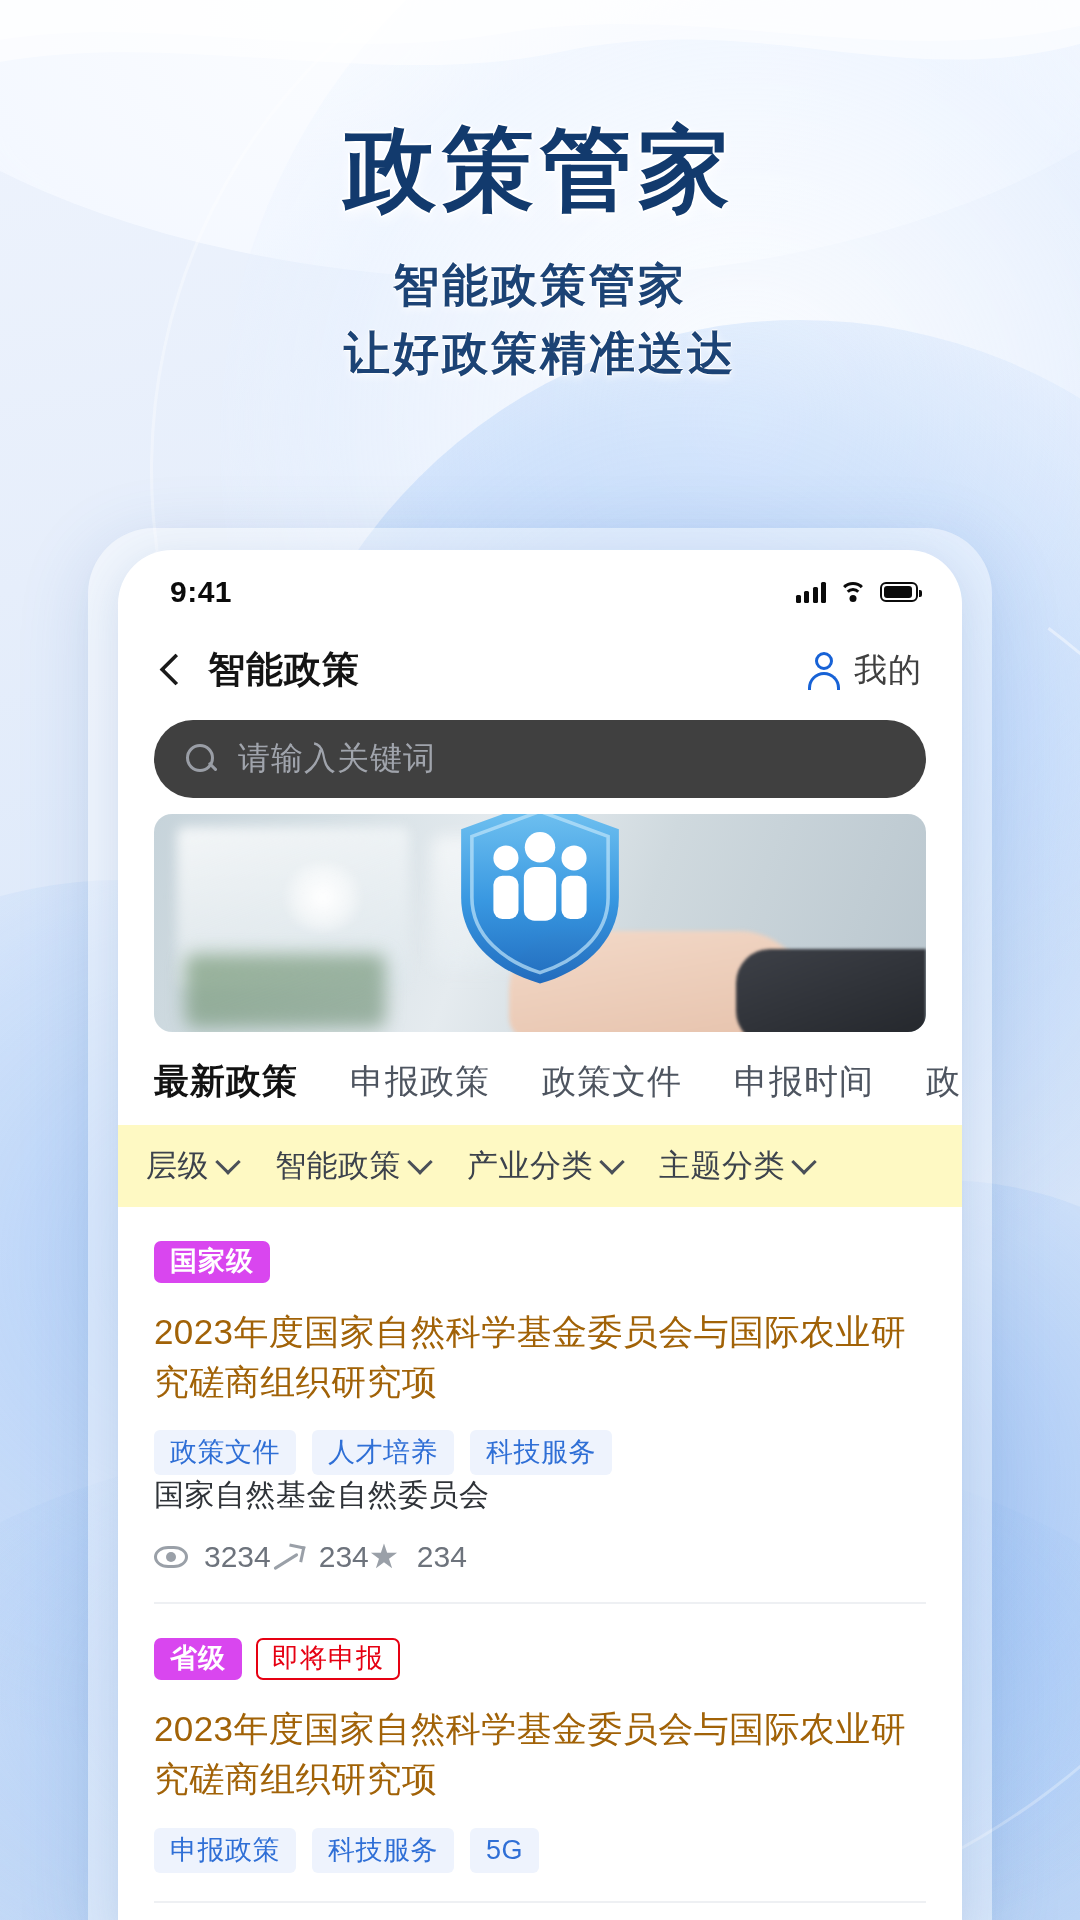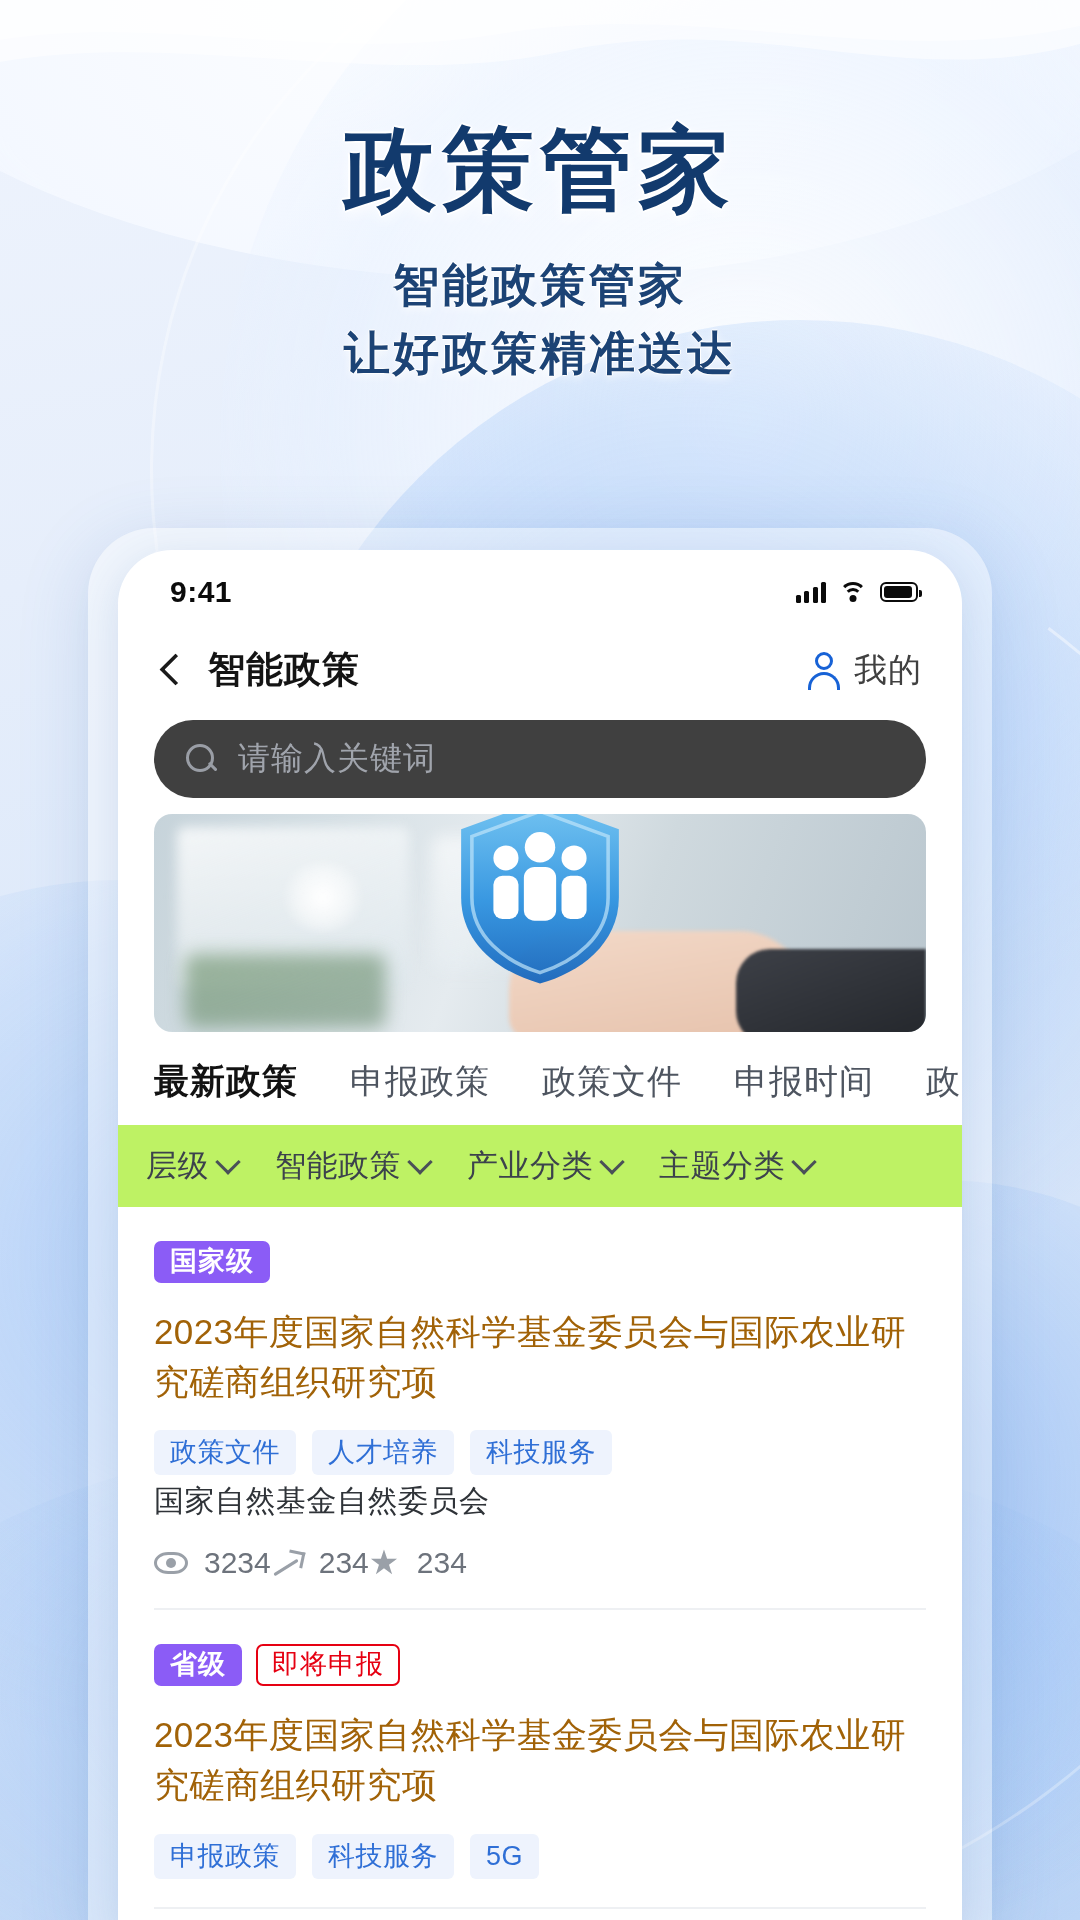--- a/index.html
+++ b/index.html
@@ -116,38 +116,38 @@
     background:linear-gradient(170deg,#f3d9c8,#e6c2ac);filter:blur(2px);}
   .bn-sleeve{position:absolute;right:0;bottom:-6%;width:190px;height:96px;border-radius:34px 0 0 34px;
     background:linear-gradient(160deg,#3d4047,#23262b);filter:blur(1.5px);}
 
   
   .tabs{display:flex;align-items:center;gap:0;padding:26px 36px 20px;overflow:hidden;}
   .tab{font-size:34px;color:#4e5560;white-space:nowrap;margin-right:52px;letter-spacing:1px;}
   .tab.active{color:#121212;font-weight:bold;font-size:35px;}
 
   
-  .filters{display:flex;align-items:center;background:#bef264;padding:20px 0 20px 28px;gap:0;overflow:hidden;}
+  .filters{display:flex;align-items:center;background:#fef9c3;padding:20px 0 20px 28px;gap:0;overflow:hidden;}
   .filt{display:flex;align-items:center;font-size:31px;color:#3b4插;color:#3c424c;white-space:nowrap;margin-right:36px;letter-spacing:.5px;}
   .filt .cap{margin-right:10px;}
   .chev{width:20px;height:20px;position:relative;margin-top:-6px;}
   .chev::before{content:"";position:absolute;left:0;top:0;width:15px;height:15px;
     border-right:3.6px solid #4a5058;border-bottom:3.6px solid #4a5058;transform:rotate(45deg);}
 
   
   .cards{padding:0 36px;}
   .card{padding:34px 0 28px;border-bottom:2px solid #eef0f3;position:relative;}
   .badges{display:flex;align-items:center;gap:14px;margin-bottom:24px;}
-  .badge{font-size:27px;color:#fff;background:#8b5cf6;border-radius:7px;padding:7px 16px 8px;font-weight:bold;letter-spacing:1px;line-height:1;}
+  .badge{font-size:27px;color:#fff;background:#d946ef;border-radius:7px;padding:7px 16px 8px;font-weight:bold;letter-spacing:1px;line-height:1;}
   .badge.outline{color:#e60012;background:#fff;border:2.5px solid #e60012;font-weight:normal;padding:5px 14px 6px;}
   .card-title{font-size:35px;line-height:1.42;color:#a16207;letter-spacing:.4px;}
   .taglist{display:flex;gap:16px;margin-top:24px;flex-wrap:wrap;}
   .tag{font-size:27px;color:#2f6fd6;background:#eef3fd;border-radius:6px;padding:9px 16px;line-height:1;letter-spacing:.5px;}
   .meta{font-size:30px;color:#2f3338;margin-top:22px;letter-spacing:.5px;}
-  .meta2{font-size:30px;color:#2f3338;margin-top:6px;letter-spacing:.5px;}
+  .meta2{font-size:30px;color:#2f3338;margin-top:0;letter-spacing:.5px;}
   .stats{display:flex;align-items:center;margin-top:24px;}
   .stat{display:flex;align-items:center;gap:16px;font-size:30px;color:#6d737c;}
   .eye{width:34px;height:22px;position:relative;}
   .eye::before{content:"";position:absolute;inset:0;border:3px solid #9aa0a8;border-radius:50% 50% 50% 50%/60% 60% 60% 60%;}
   .eye::after{content:"";position:absolute;left:12px;top:6px;width:10px;height:10px;background:#9aa0a8;border-radius:50%;}
   .share{width:32px;height:30px;position:relative;}
   .share::before{content:"";position:absolute;left:1px;top:18px;width:28px;height:3px;background:#9aa0a8;
     border-radius:2px;transform:rotate(-32deg);}
   .share::after{content:"";position:absolute;left:17px;top:3px;width:13px;height:13px;
     border-top:3px solid #9aa0a8;border-right:3px solid #9aa0a8;transform:rotate(12deg);}

